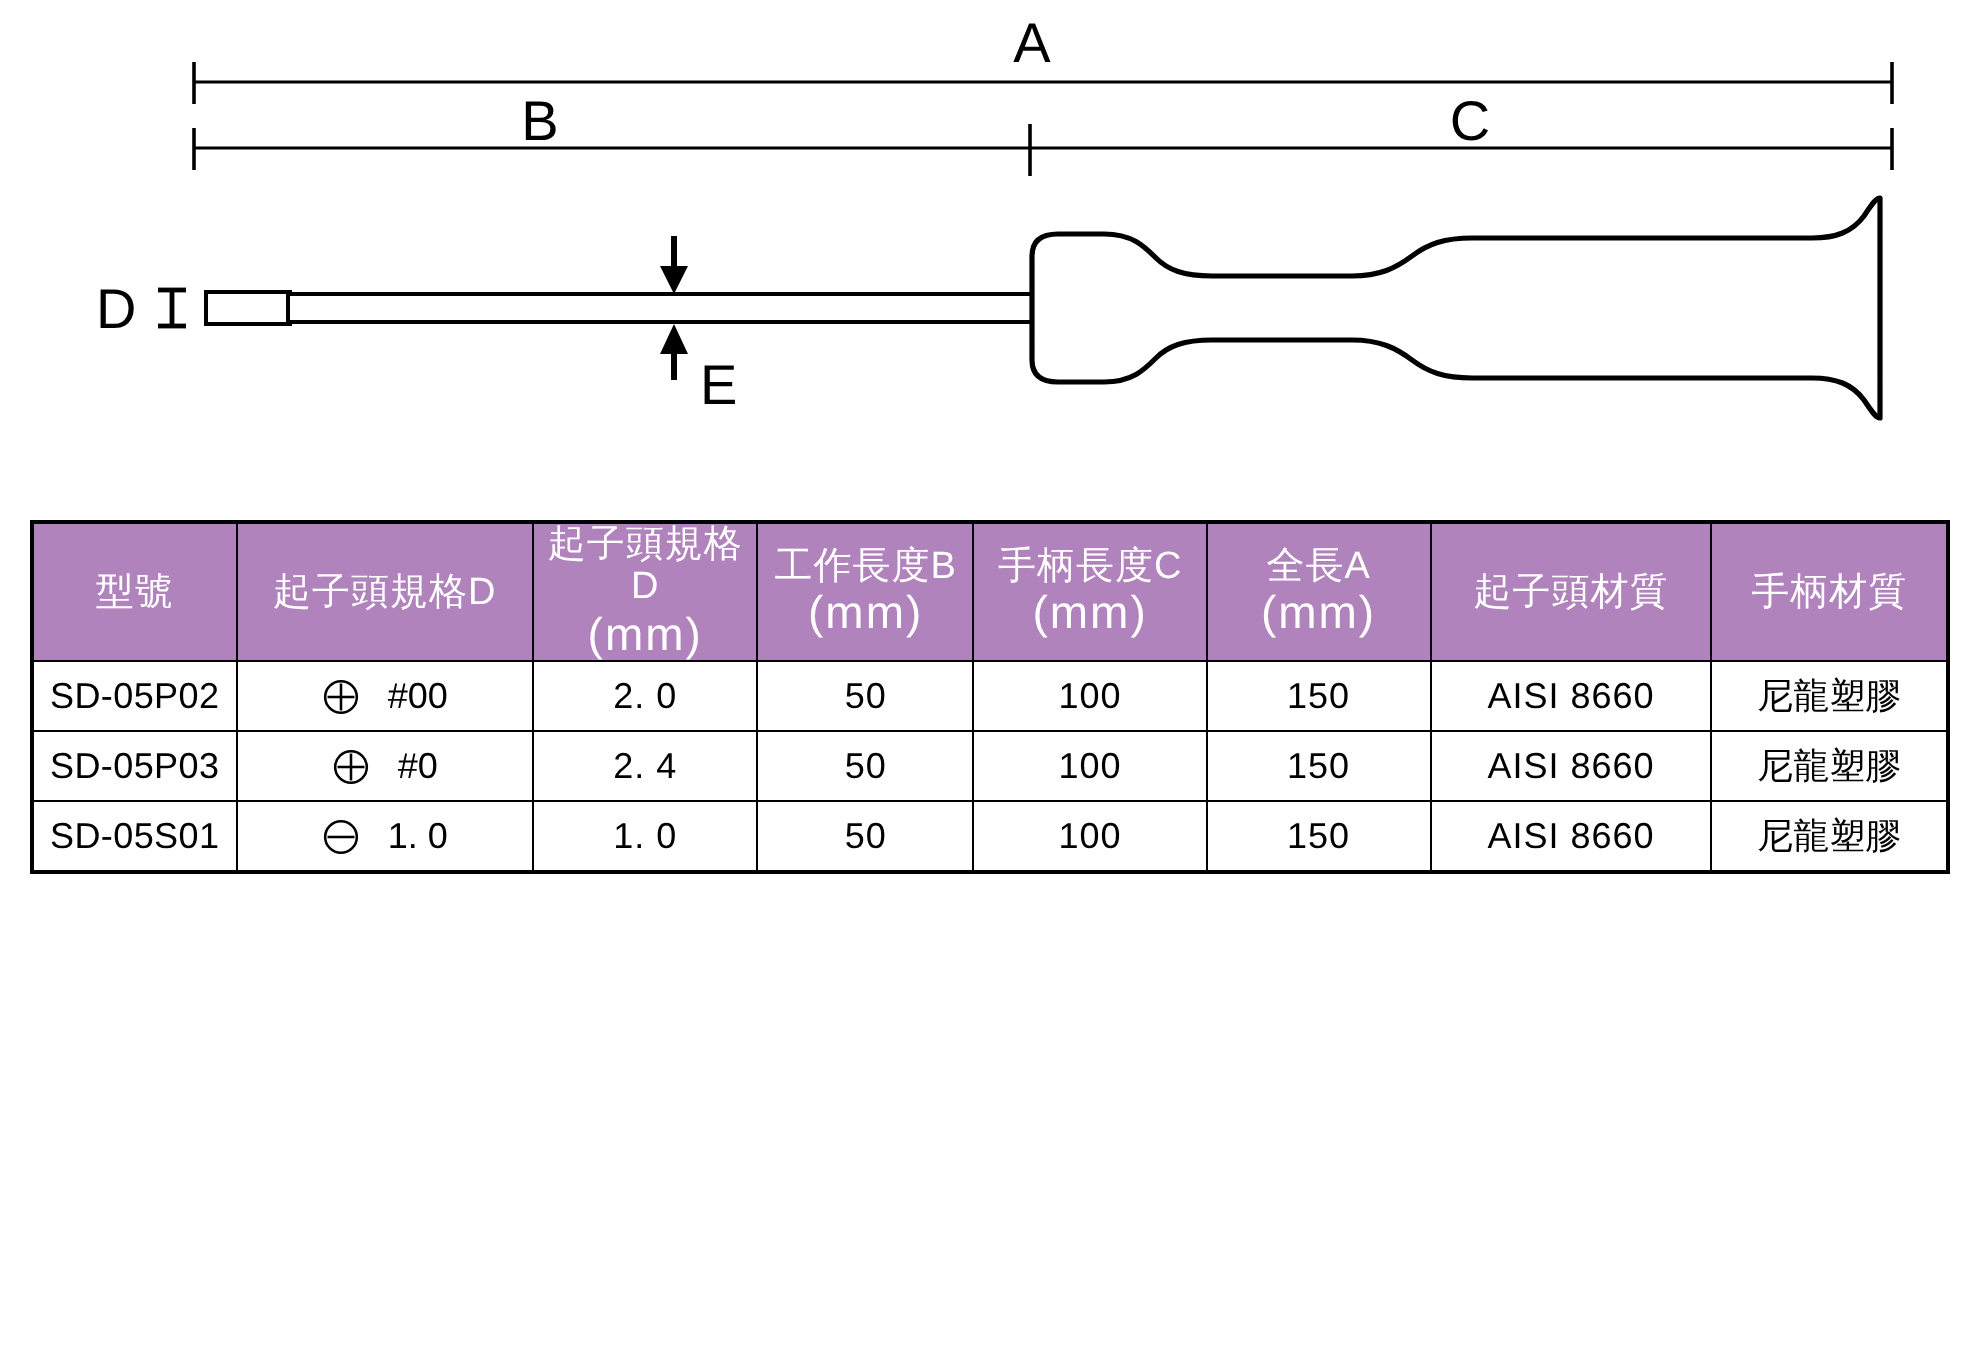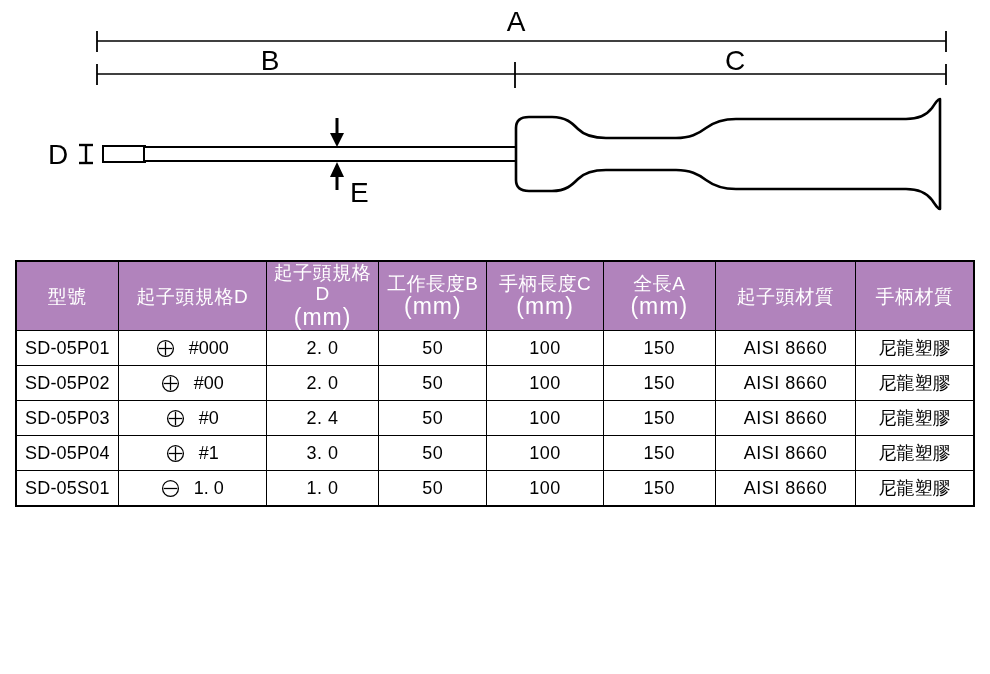--- a/index.html
+++ b/index.html
@@ -208,34 +208,20 @@
         </th>
         <th>
           <span>起子頭材質</span>
         </th>
         <th>
           <span>手柄材質</span>
         </th>
       </tr>
     </thead>
     <tbody id="spec-body">
-        <tr>
-          <td class="model">SD-05P01</td>
-          <td class="dspec"><span class="tip-icon"><svg viewBox="0 0 24 24" width="19" height="19">
-                <circle cx="12" cy="12" r="10" fill="none" stroke="#000" stroke-width="1.6"></circle>
-                <line x1="12" y1="3.5" x2="12" y2="20.5" stroke="#000" stroke-width="1.6"></line>
-                <line x1="3.5" y1="12" x2="20.5" y2="12" stroke="#000" stroke-width="1.6"></line>
-              </svg></span><span class="tip-label">#000</span></td>
-          <td class="num">2. 0</td>
-          <td class="num">50</td>
-          <td class="num">100</td>
-          <td class="num">150</td>
-          <td class="mat">AISI 8660</td>
-          <td class="hmat">尼龍塑膠</td>
-        </tr>
         <tr>
           <td class="model">SD-05P02</td>
           <td class="dspec"><span class="tip-icon"><svg viewBox="0 0 24 24" width="19" height="19">
                 <circle cx="12" cy="12" r="10" fill="none" stroke="#000" stroke-width="1.6"></circle>
                 <line x1="12" y1="3.5" x2="12" y2="20.5" stroke="#000" stroke-width="1.6"></line>
                 <line x1="3.5" y1="12" x2="20.5" y2="12" stroke="#000" stroke-width="1.6"></line>
               </svg></span><span class="tip-label">#00</span></td>
           <td class="num">2. 0</td>
           <td class="num">50</td>
           <td class="num">100</td>
@@ -251,34 +237,20 @@
                 <line x1="3.5" y1="12" x2="20.5" y2="12" stroke="#000" stroke-width="1.6"></line>
               </svg></span><span class="tip-label">#0</span></td>
           <td class="num">2. 4</td>
           <td class="num">50</td>
           <td class="num">100</td>
           <td class="num">150</td>
           <td class="mat">AISI 8660</td>
           <td class="hmat">尼龍塑膠</td>
         </tr>
         <tr>
-          <td class="model">SD-05P04</td>
-          <td class="dspec"><span class="tip-icon"><svg viewBox="0 0 24 24" width="19" height="19">
-                <circle cx="12" cy="12" r="10" fill="none" stroke="#000" stroke-width="1.6"></circle>
-                <line x1="12" y1="3.5" x2="12" y2="20.5" stroke="#000" stroke-width="1.6"></line>
-                <line x1="3.5" y1="12" x2="20.5" y2="12" stroke="#000" stroke-width="1.6"></line>
-              </svg></span><span class="tip-label">#1</span></td>
-          <td class="num">3. 0</td>
-          <td class="num">50</td>
-          <td class="num">100</td>
-          <td class="num">150</td>
-          <td class="mat">AISI 8660</td>
-          <td class="hmat">尼龍塑膠</td>
-        </tr>
-        <tr>
           <td class="model">SD-05S01</td>
           <td class="dspec"><span class="tip-icon"><svg viewBox="0 0 24 24" width="19" height="19">
                 <circle cx="12" cy="12" r="10" fill="none" stroke="#000" stroke-width="1.6"></circle>
                 <line x1="3.5" y1="12" x2="20.5" y2="12" stroke="#000" stroke-width="1.6"></line>
               </svg></span><span class="tip-label">1. 0</span></td>
           <td class="num">1. 0</td>
           <td class="num">50</td>
           <td class="num">100</td>
           <td class="num">150</td>
           <td class="mat">AISI 8660</td>

